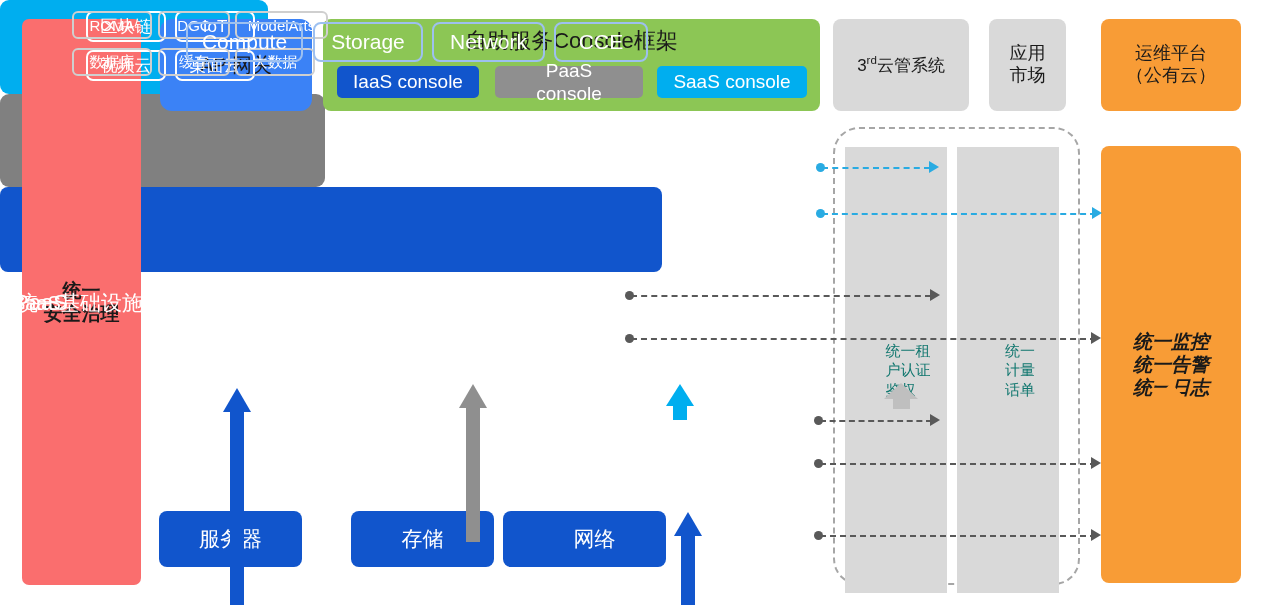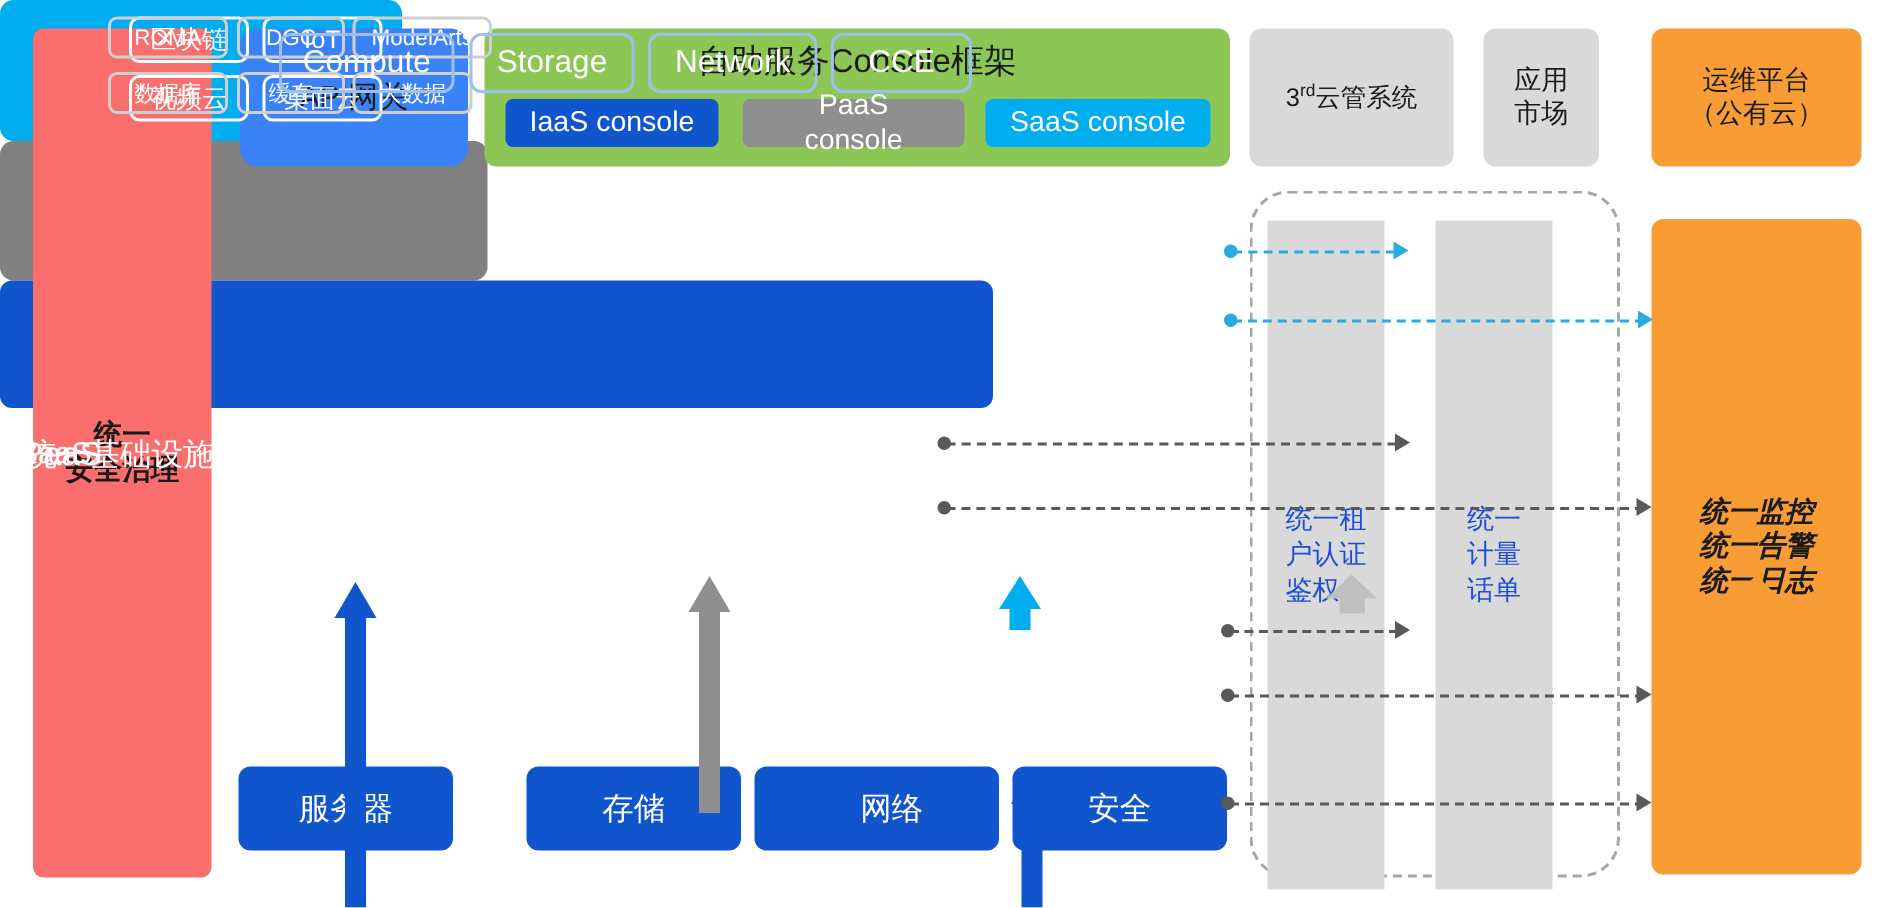--- a/index.html
+++ b/index.html
@@ -238,24 +238,25 @@
     border: 2px dashed #A6A6A6;
     border-radius: 26px;
     box-sizing: border-box;
   }
   .shared-col {
     position: absolute;
     width: 78px;
     top: 147px;
     height: 446px;
     background: #D9D9D9;
-    color: #1d4ed8;
-    font-size: 18px;
+    color: #0f766e;
+    font-size: 15px;
     display: flex; align-items: center; justify-content: center;
     line-height: 1.3;
+    padding-left: 24px;
   }
   #col-auth    { left: 845px; }
   #col-billing { left: 957px; }
 
   
   .arrow-up {
     position: absolute;
     width: 0; height: 0;
   }
   .arrow-shaft {
@@ -373,21 +374,20 @@
     <div id="infra-label">统一基础设施服务</div>
     <div class="infra-chip" id="ic-storage">Storage</div>
     <div class="infra-chip" id="ic-compute">Compute</div>
     <div class="infra-chip" id="ic-network">Network</div>
     <div class="infra-chip" id="ic-cce">CCE</div>
   </div>
 
   <div class="hw-box" id="hw-server">服务器</div>
   <div class="hw-box" id="hw-storage">存储</div>
   <div class="hw-box" id="hw-network">网络</div>
-  <div class="hw-box" id="hw-sec">安全</div>
 
   <div id="shared-services-group"></div>
   <div class="shared-col" id="col-auth">
     <span>统一租<br>户认证<br>鉴权</span>
   </div>
   <div class="shared-col" id="col-billing">
     <span>统一<br>计量<br>话单</span>
   </div>
 
   <div class="arrow-up" id="arrow-infra-api">

